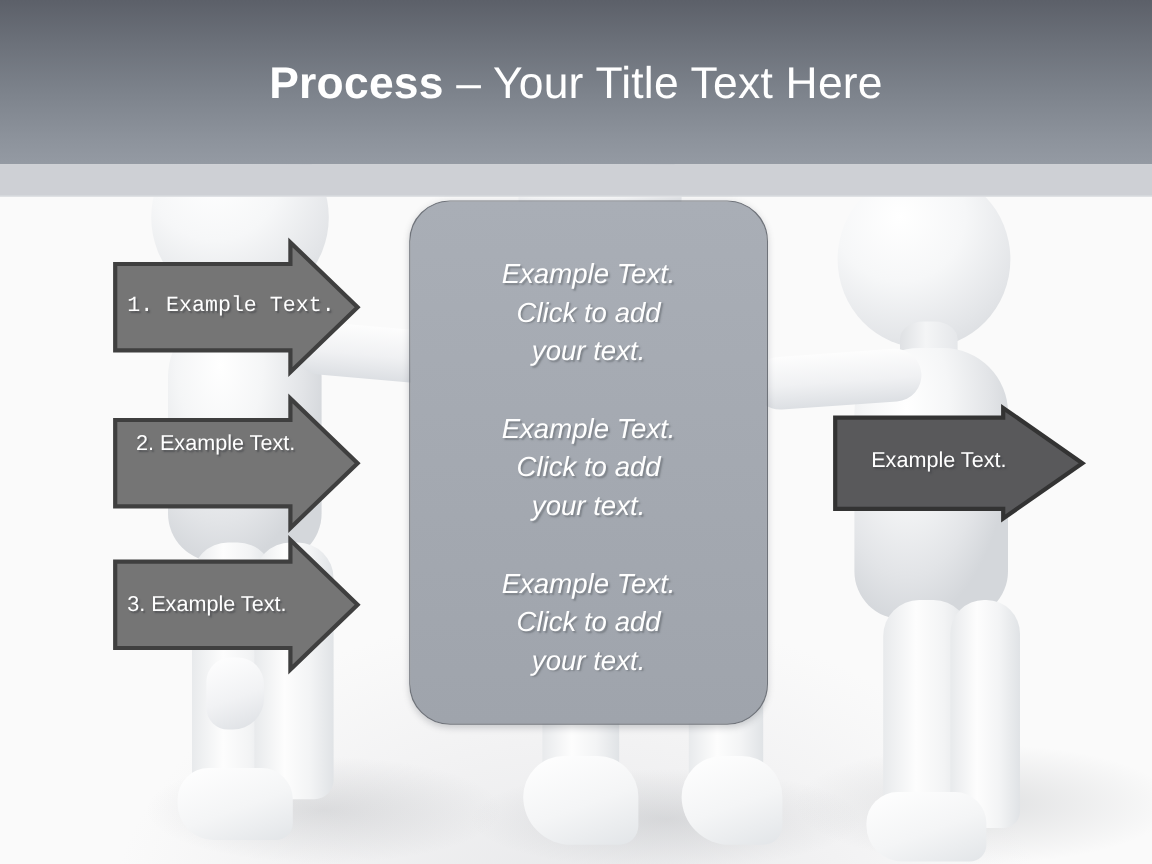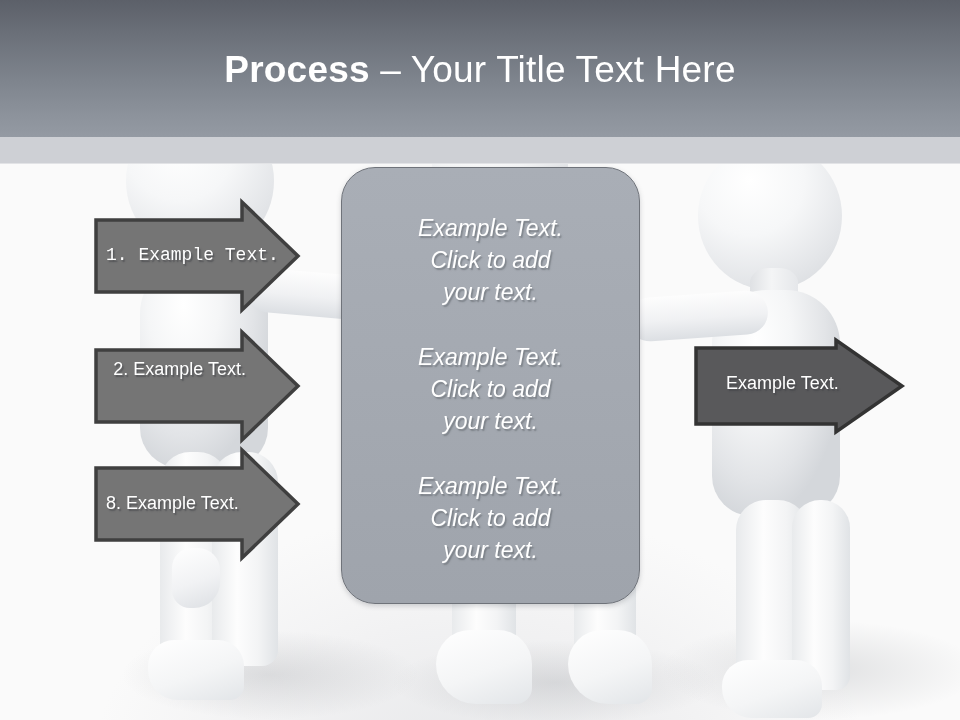--- a/index.html
+++ b/index.html
@@ -215,21 +215,21 @@
     <svg width="208" height="116" viewBox="0 0 208 116">
       <polygon points="2,22 148,22 148,4 204,58 148,112 148,94 2,94" fill="#757575" stroke="#3f3f3f" stroke-width="3.5" stroke-linejoin="miter"></polygon>
     </svg>
     <div class="arrow-label" style="left:12px; top:30px; width:140px; text-align:right;">2. Example Text.</div>
   </div>
 
   <div class="arrow" style="left:94px; top:446px; width:208px; height:116px;">
     <svg width="208" height="116" viewBox="0 0 208 116">
       <polygon points="2,22 148,22 148,4 204,58 148,112 148,94 2,94" fill="#757575" stroke="#3f3f3f" stroke-width="3.5" stroke-linejoin="miter"></polygon>
     </svg>
-    <div class="arrow-label" style="left:12px; top:46px; width:140px; text-align:left;">8. Example Text.</div>
+    <div class="arrow-label" style="left:12px; top:46px; width:140px; text-align:left;">3. Example Text.</div>
   </div>
 
   <div class="center-panel">
     <div class="panel-block">Example Text.
 Click  to add
 your text.</div>
     <div class="panel-gap"></div>
     <div class="panel-block">Example Text.
 Click  to add
 your text.</div>

